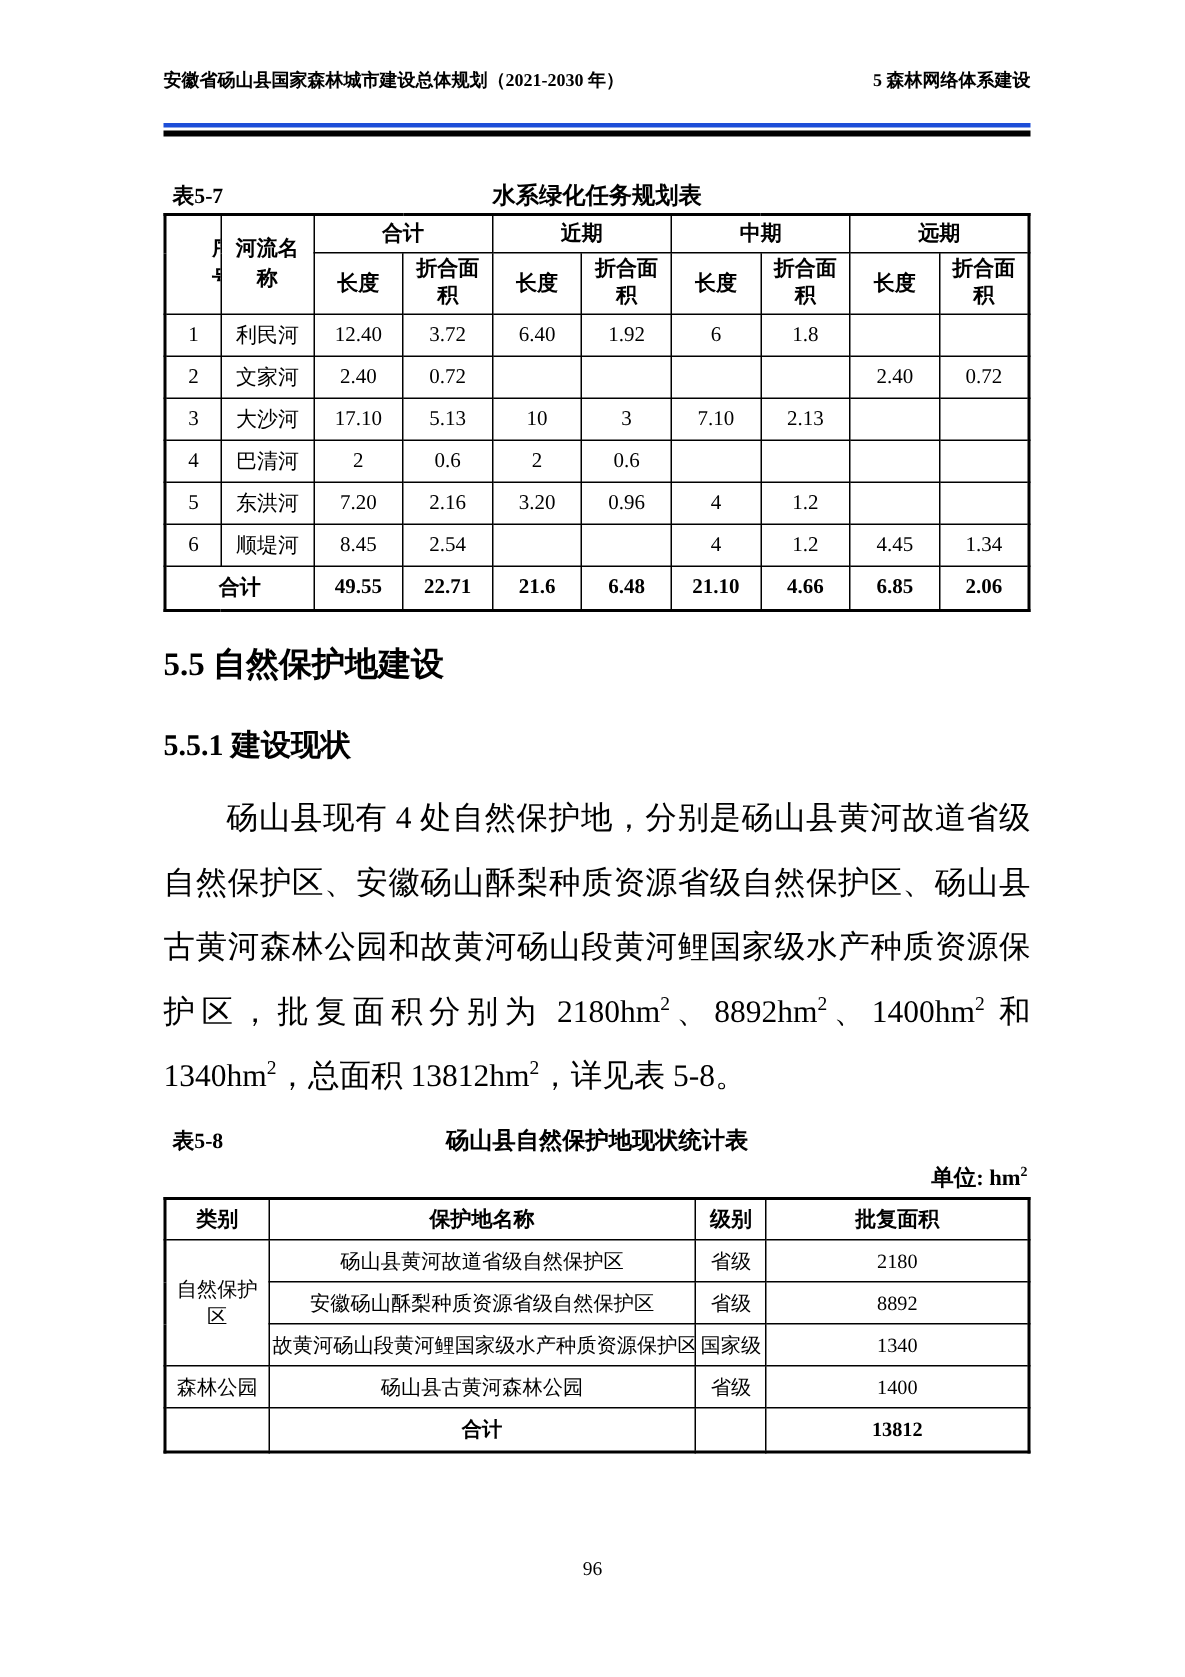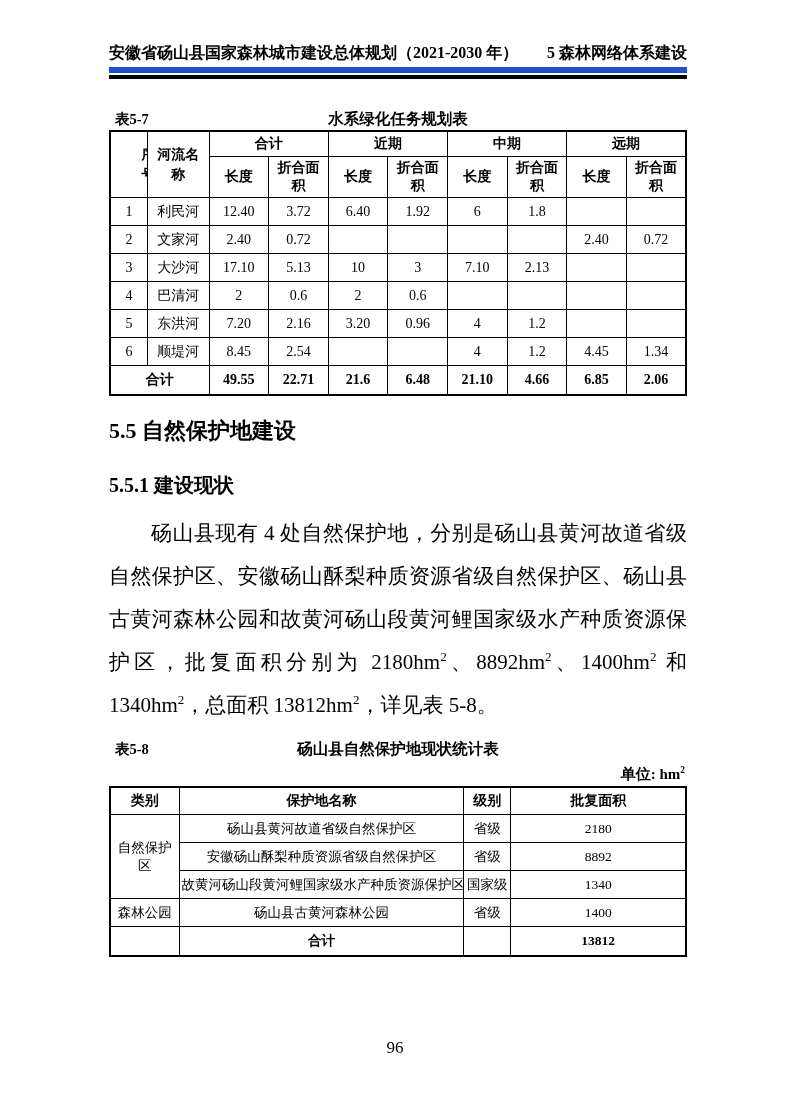--- a/index.html
+++ b/index.html
@@ -6,22 +6,22 @@
   .page{
     position:relative;width:790px;height:1118px;background:#ffffff;
     color:#000;font-family:"Liberation Serif","DejaVu Serif",serif;
     overflow:hidden;
   }
   .content{margin-left:109px;width:578px;}
 
   
   .header-row{
     display:flex;justify-content:space-between;align-items:flex-end;
-    padding-top:44px;padding-bottom:5px;border-bottom:6px solid #1d4ed8;
-    font-size:16px;font-weight:bold;line-height:18px;
+    padding-top:44px;padding-bottom:20px;border-bottom:3px solid #1d4ed8;
+    font-size:12px;font-weight:bold;line-height:18px;
   }
   .thick-rule{height:4px;background:#000;margin-top:2px;}
 
   
   .caption{position:relative;margin-top:30px;height:20px;line-height:20px;}
   .caption .cap-label{position:absolute;left:6px;top:0;font-weight:bold;font-size:14.5px;}
   .caption .cap-title{text-align:center;font-weight:bold;font-size:15.5px;}
   .unit-line{margin-top:6px;text-align:right;font-weight:bold;font-size:15px;line-height:20px;padding-right:2px;}
   sup{font-size:0.62em;vertical-align:super;line-height:0;}
 
@@ -50,21 +50,21 @@
   .h2{margin-top:20px;font-size:22px;font-weight:bold;line-height:30px;}
   .h3{margin-top:26px;font-size:20px;font-weight:bold;line-height:26px;}
   .h-num{font-family:"Liberation Serif",serif;}
   .h-txt{font-family:"Liberation Sans",sans-serif;}
   .para{
     margin-top:14px;font-size:21px;line-height:43px;text-align:justify;
     text-indent:42px;font-weight:normal;
   }
   .page-num{
     position:absolute;left:0;top:1038px;width:790px;text-align:center;
-    font-size:17px;
+    font-size:13px;
   }
 </style>
 </head>
 <body>
 
 <div class="page">
   <div class="content">
 
     <div class="header-row">
       <span>安徽省砀山县国家森林城市建设总体规划（2021-2030 年）</span>

